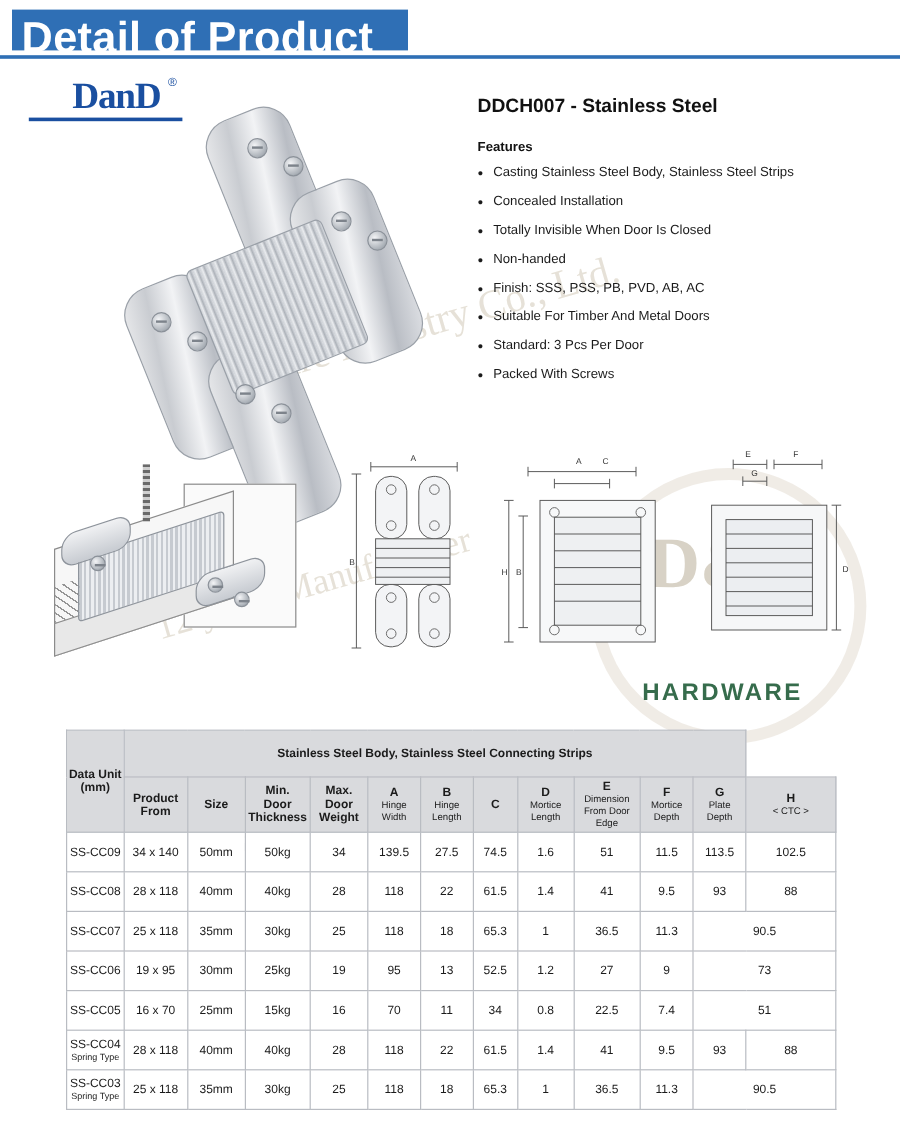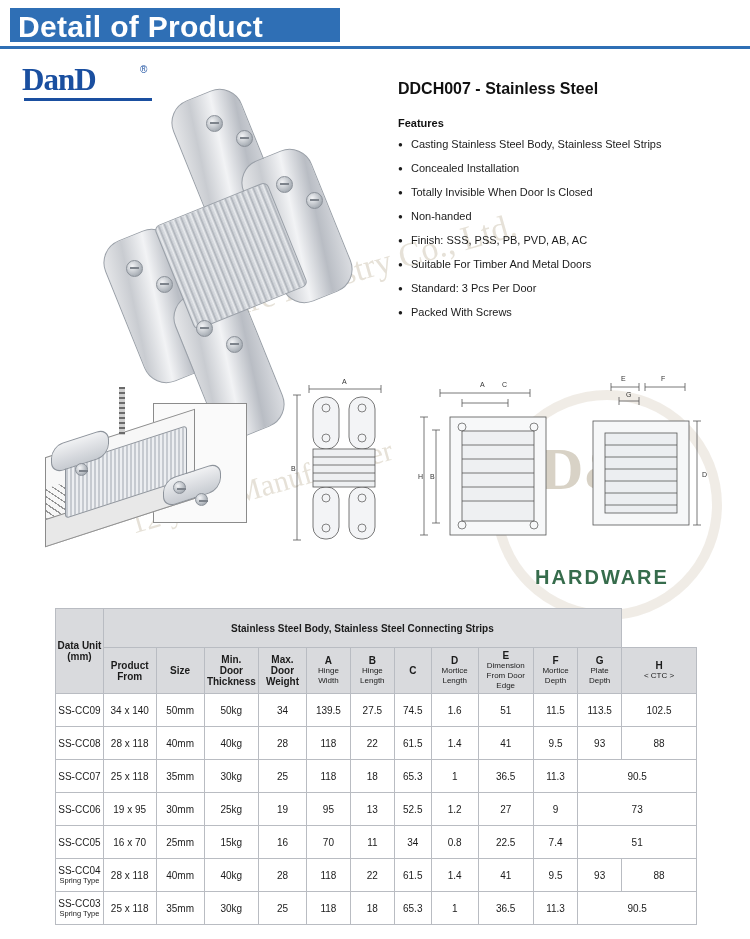--- a/index.html
+++ b/index.html
@@ -14,36 +14,37 @@
   
   .header{
     position:absolute;left:0;top:0;width:750px;height:50px;
   }
   .header-bar{
     position:absolute;left:10px;top:8px;width:330px;height:34px;
     background:#2f6fb5;
   }
   .header-title{
     position:absolute;left:18px;top:10px;
-    font-size:30px;font-weight:bold;color:#ffffff;
+    font-size:36px;font-weight:bold;color:#ffffff;
     letter-spacing:.3px;
     font-family:"Liberation Sans", sans-serif;
   }
   .header-rule{
     position:absolute;left:0;top:46px;width:750px;height:3px;background:#2f6fb5;
   }
 
   
   .logo{
     position:absolute;left:22px;top:62px;width:150px;height:40px;
   }
   .logo-text{
     font-size:31px;font-weight:bold;color:#1a4fa0;
     font-family:"Liberation Serif", serif;
     letter-spacing:-1px;
+    text-align:center;
   }
   .logo-r{
     position:absolute;left:118px;top:2px;font-size:10px;color:#1a4fa0;
   }
   .logo-underline{
     position:absolute;left:2px;top:36px;width:128px;height:3px;background:#1a4fa0;
   }
 
   
   .prod-title{

